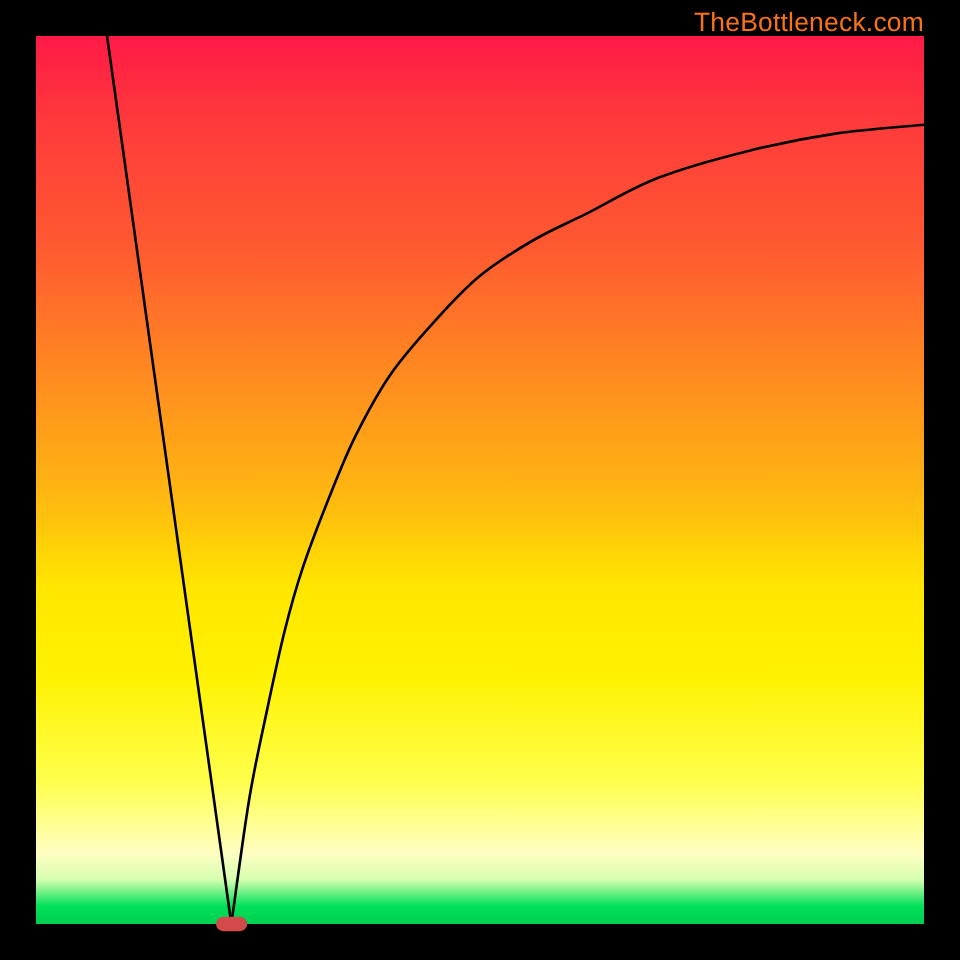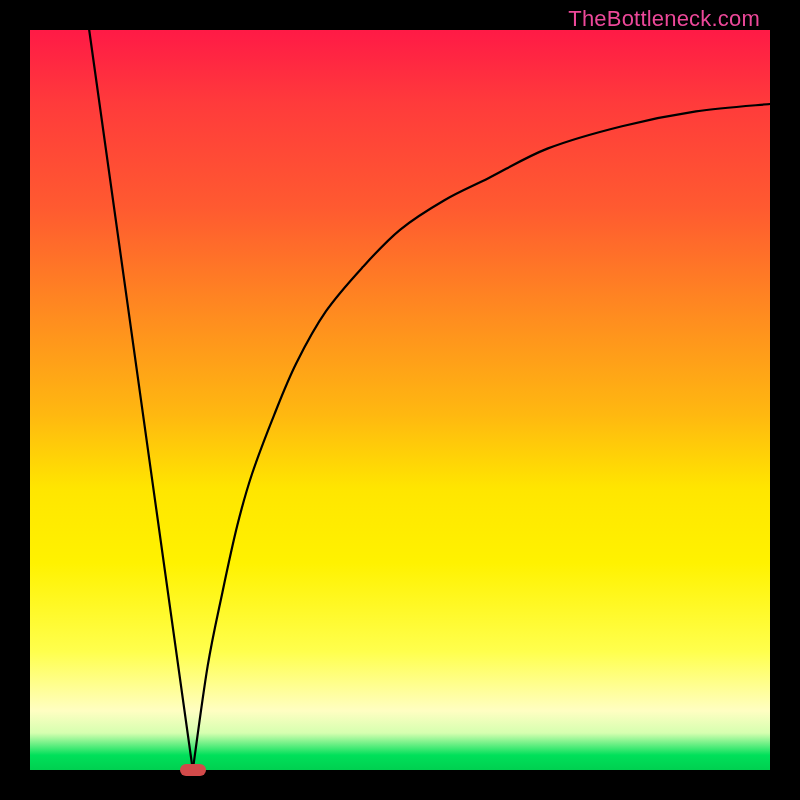--- a/index.html
+++ b/index.html
@@ -34,22 +34,22 @@
       #ffff4d 84%,
       #fffec2 92%,
       #d6ffb0 95%,
       #00e05a 98%,
       #00d050 100%
     );
   }
   .watermark {
     position: absolute;
     top: 6px;
-    right: 40px;
-    color: #ec4899;
+    right: 30px;
+    color: #f97316;
     font-size: 22px;
     letter-spacing: 0.2px;
     user-select: none;
   }
   svg.curve {
     position: absolute;
     left: 0;
     top: 0;
     width: 740px;
     height: 740px;

